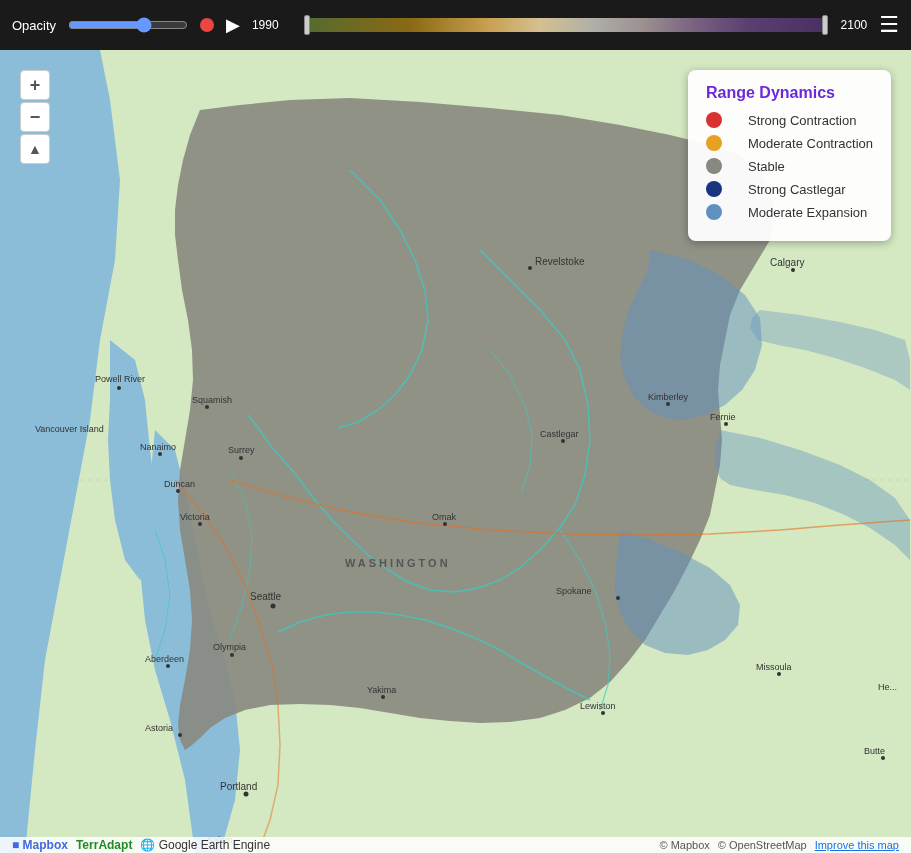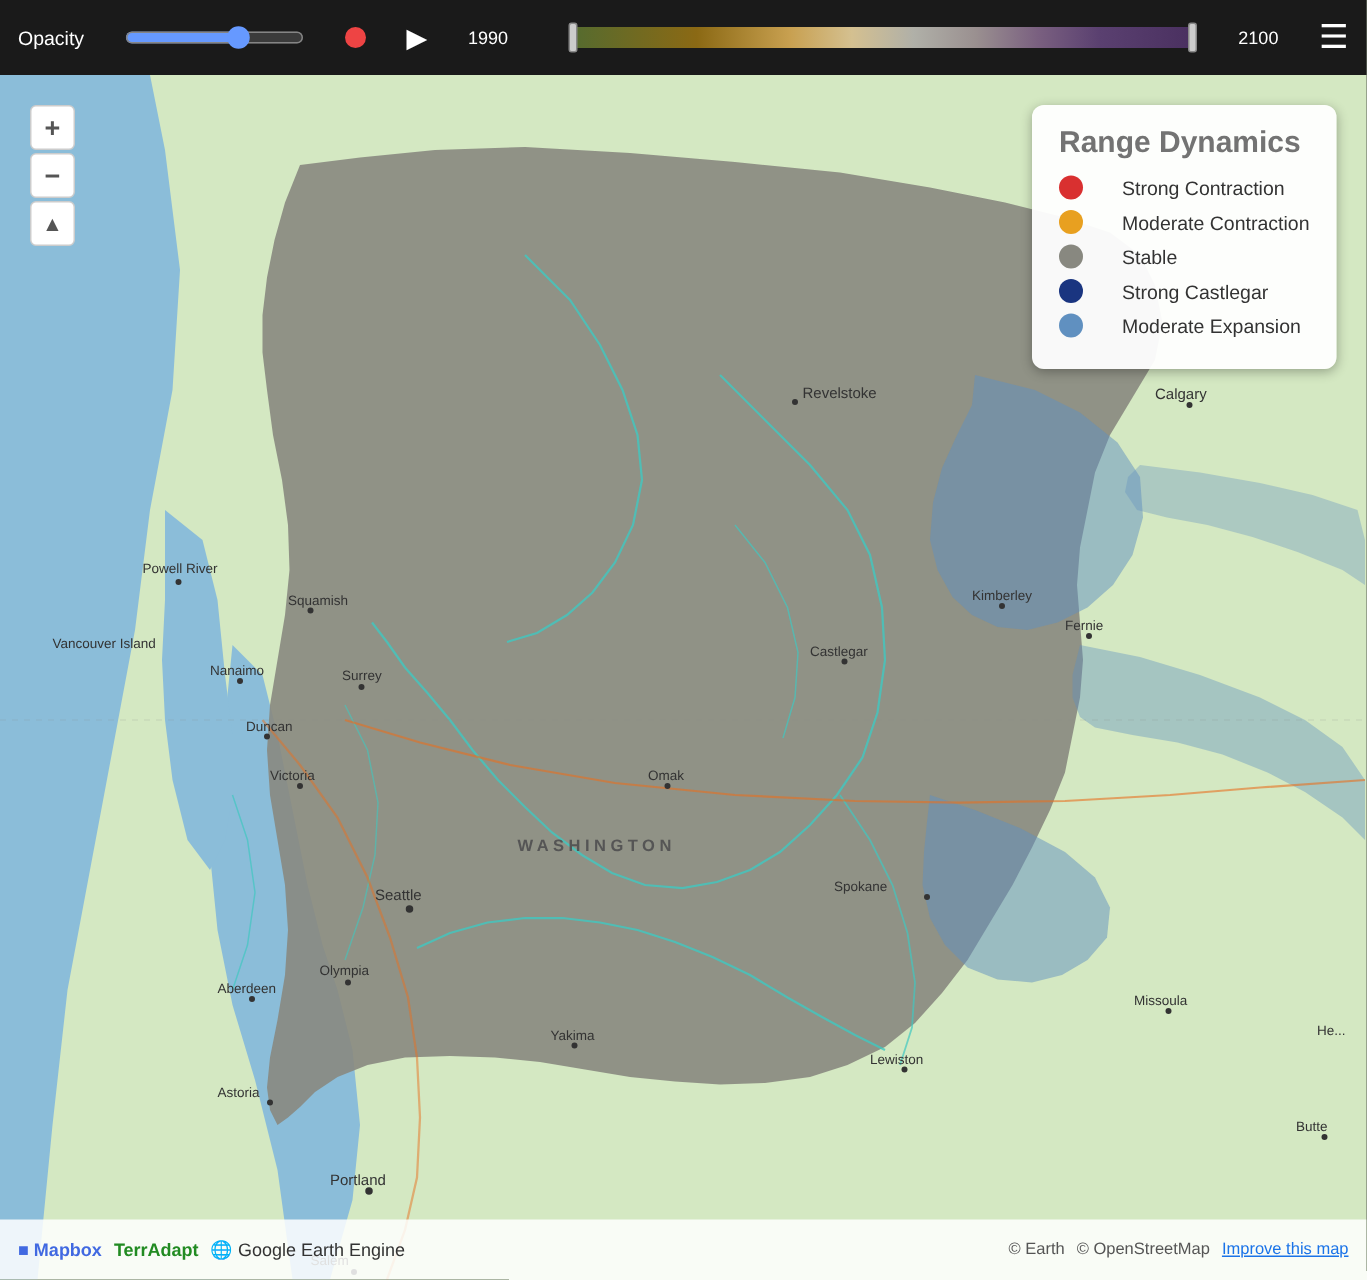--- a/index.html
+++ b/index.html
@@ -7,21 +7,21 @@
 
     
     #topbar {
       position: absolute;
       top: 0; left: 0; right: 0;
       height: 50px;
       background: #1a1a1a;
       display: flex;
       align-items: center;
       padding: 0 12px;
-      gap: 27px;
+      gap: 12px;
       z-index: 100;
     }
 
     #opacity-label {
       color: #fff;
       font-size: 13px;
       white-space: nowrap;
     }
 
     #opacity-slider {
@@ -138,23 +138,23 @@
       top: 20px; right: 20px;
       background: rgba(255,255,255,0.95);
       border-radius: 8px;
       padding: 14px 18px;
       z-index: 50;
       min-width: 200px;
       box-shadow: 0 2px 8px rgba(0,0,0,0.3);
     }
 
     #legend-title {
-      font-size: 20px;
+      font-size: 16px;
       font-weight: bold;
-      color: #737373;
+      color: #6d28d9;
       margin-bottom: 10px;
     }
 
     .legend-item {
       display: flex;
       align-items: center;
       gap: 26px;
       margin-bottom: 7px;
     }
 
@@ -166,21 +166,21 @@
 
     .legend-label {
       font-size: 13px;
       color: #333;
     }
 
     
     #attribution {
       position: absolute;
       bottom: 0; left: 0; right: 0;
-      height: 40px;
+      height: 16px;
       background: rgba(255,255,255,0.85);
       display: flex;
       align-items: center;
       padding: 0 12px;
       gap: 8px;
       font-size: 11px;
       color: #333;
       z-index: 50;
     }
 
@@ -343,18 +343,18 @@
   </div>
 
   <div id="attribution">
 
     <span style="font-weight:bold; font-size:12px; color:#4169e1;">■ Mapbox</span>
 
     <span style="font-weight:bold; font-size:12px; color:#228b22;">TerrAdapt</span>
 
     <span style="font-size:12px; color:#333;">🌐 Google Earth Engine</span>
     <span style="flex:1;"></span>
-    <span style="font-size:11px; color:#555;">© Earth</span>
+    <span style="font-size:11px; color:#555;">© Mapbox</span>
     <span style="font-size:11px; color:#555;">© OpenStreetMap</span>
     <span class="attr-link" style="font-size:11px;text-decoration:underline;">Improve this map</span>
   </div>
 
 </div>
 
 </body></html>

